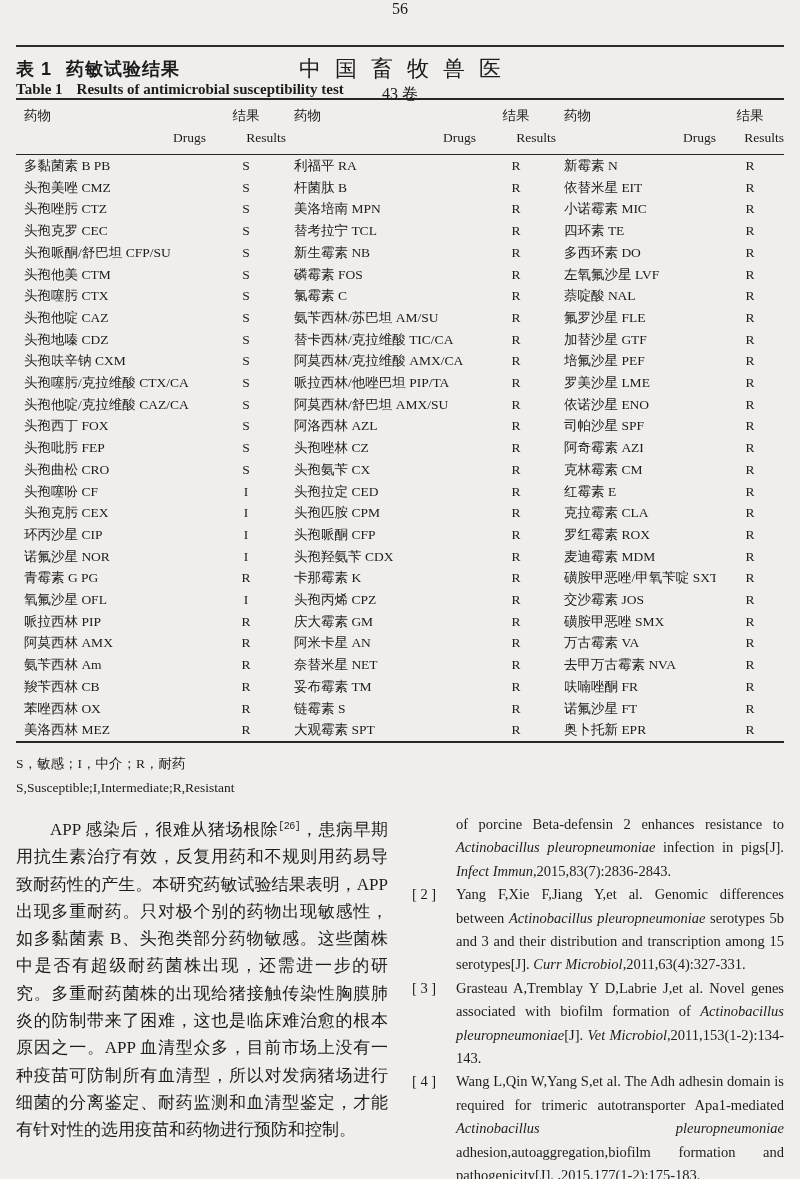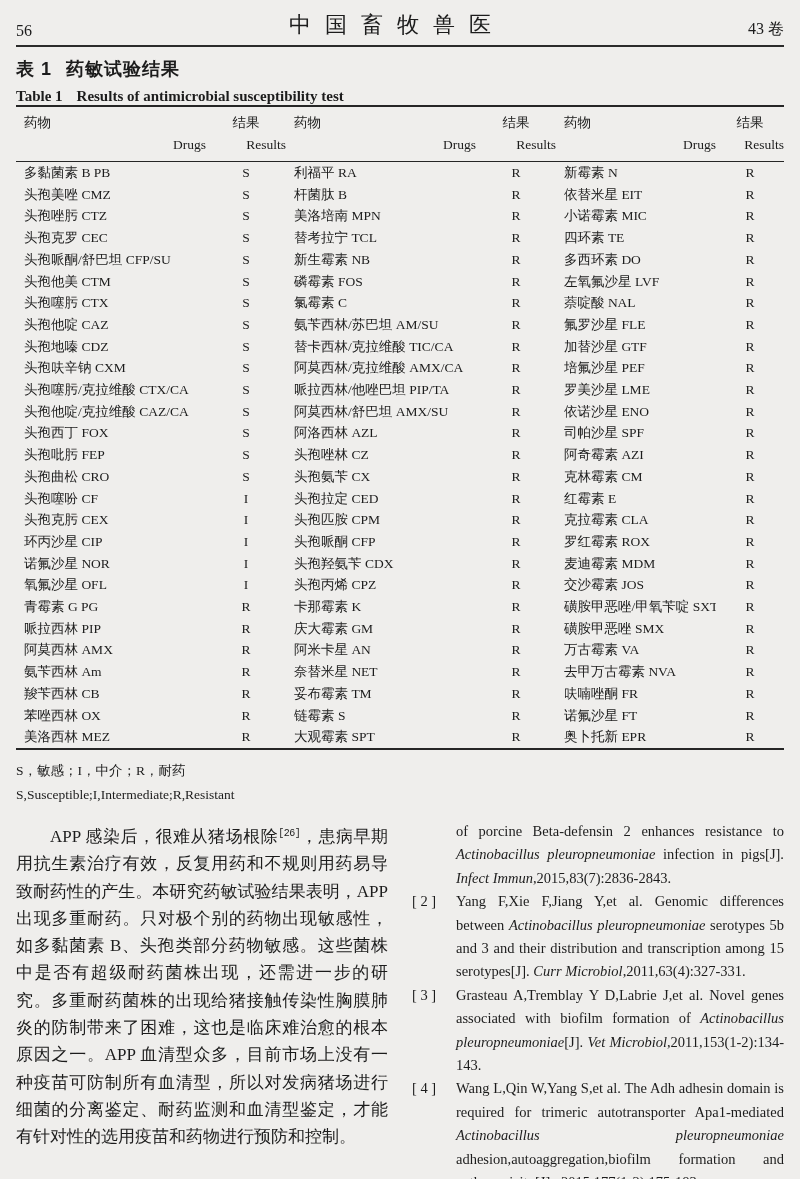--- a/index.html
+++ b/index.html
@@ -5,32 +5,32 @@
   * { margin:0; padding:0; box-sizing:border-box; }
   html,body { background:#d8d8d6; }
   .page {
     width:800px; height:1179px; margin:0 auto; overflow:hidden;
     background:#efeeec; color:#1c1c1c; position:relative;
     font-family:"Liberation Serif","DejaVu Serif",serif;
     padding:0 16px;
   }
   
   .running-head {
-    display:flex; align-items:flex-end; justify-content:space-between;
-    height:40px; font-size:16px;
+    display:flex; align-items:center; justify-content:space-between;
+    height:40px; font-size:16px;flex-direction:column;
   }
   .running-head .journal { letter-spacing:14px; font-size:22px; padding-left:14px;margin-top:36px; }
   .head-rule { border:none; border-top:2px solid #2b2b2b; margin-top:5px; }
   
   .tbl-title-zh {
     margin-top:10px; font-family:"Liberation Sans","DejaVu Sans",sans-serif;
     font-weight:bold; font-size:18px; letter-spacing:1px;
   }
   .tbl-title-zh .gap { display:inline-block; width:14px; }
-  .tbl-title-en { margin-top:7px; font-weight:bold; font-size:15px; }
+  .tbl-title-en { margin-top:0; font-weight:bold; font-size:15px; }
   .tbl-title-en .gap { display:inline-block; width:14px; }
   
   table.susc {
     width:768px; border-collapse:collapse; table-layout:fixed;
     border-top:2px solid #262626; border-bottom:2px solid #262626;
     font-size:13.5px;
   }
   table.susc thead th {
     border-bottom:1px solid #262626; font-weight:normal; vertical-align:top;
   }
@@ -259,33 +259,33 @@
         </tr>
         <tr>
           <td class="drug-cell">诺氟沙星 NOR</td>
           <td class="res-cell">I</td>
           <td class="drug-cell">头孢羟氨苄 CDX</td>
           <td class="res-cell">R</td>
           <td class="drug-cell">麦迪霉素 MDM</td>
           <td class="res-cell">R</td>
         </tr>
         <tr>
+          <td class="drug-cell">青霉素 G PG</td>
+          <td class="res-cell">R</td>
+          <td class="drug-cell">卡那霉素 K</td>
+          <td class="res-cell">R</td>
+          <td class="drug-cell">磺胺甲恶唑/甲氧苄啶 SXT</td>
+          <td class="res-cell">R</td>
+        </tr>
+        <tr>
           <td class="drug-cell">氧氟沙星 OFL</td>
           <td class="res-cell">I</td>
           <td class="drug-cell">头孢丙烯 CPZ</td>
           <td class="res-cell">R</td>
           <td class="drug-cell">交沙霉素 JOS</td>
-          <td class="res-cell">R</td>
-        </tr>
-        <tr>
-          <td class="drug-cell">青霉素 G PG</td>
-          <td class="res-cell">R</td>
-          <td class="drug-cell">卡那霉素 K</td>
-          <td class="res-cell">R</td>
-          <td class="drug-cell">磺胺甲恶唑/甲氧苄啶 SXT</td>
           <td class="res-cell">R</td>
         </tr>
         <tr>
           <td class="drug-cell">哌拉西林 PIP</td>
           <td class="res-cell">R</td>
           <td class="drug-cell">庆大霉素 GM</td>
           <td class="res-cell">R</td>
           <td class="drug-cell">磺胺甲恶唑 SMX</td>
           <td class="res-cell">R</td>
         </tr>

